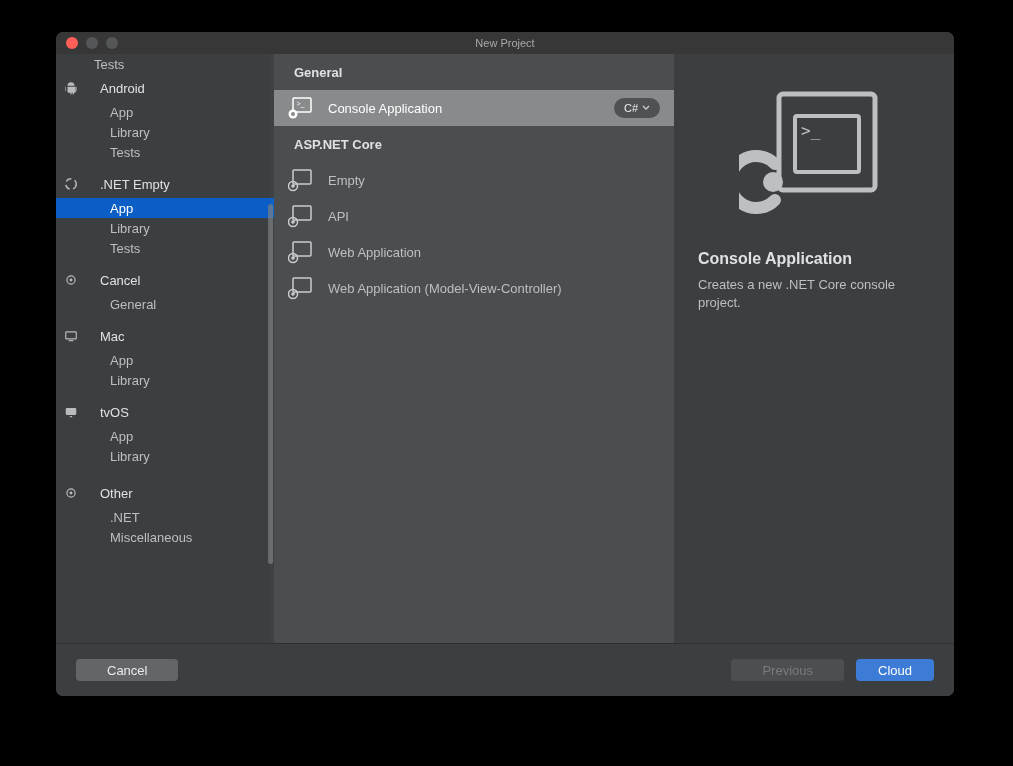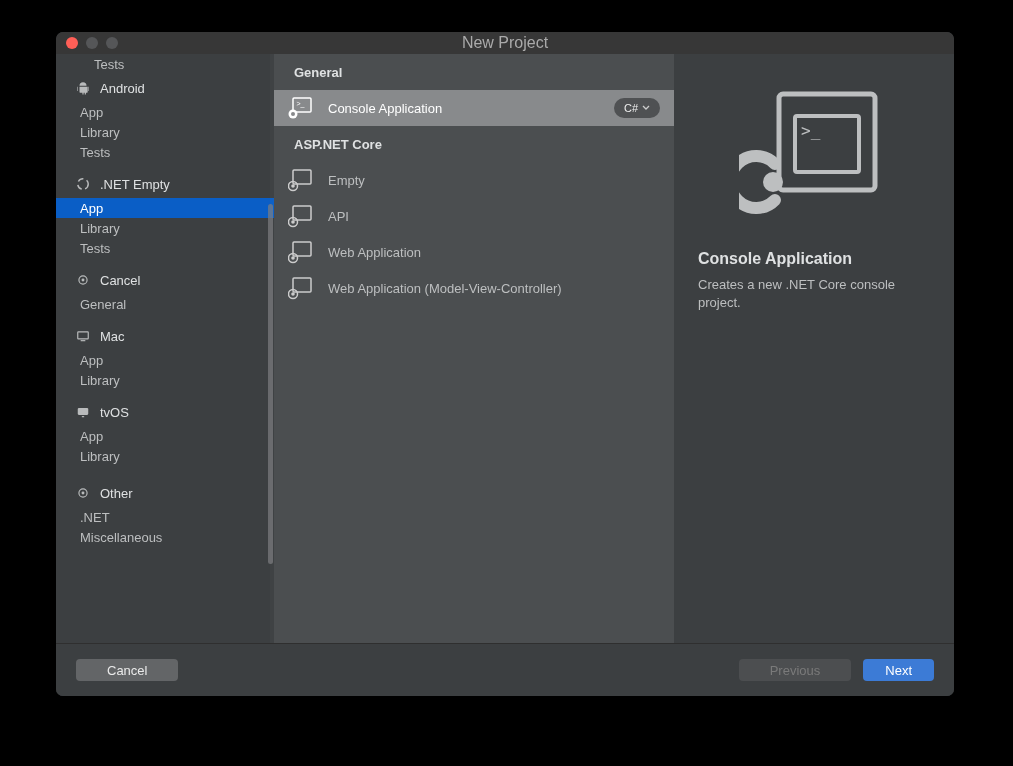--- a/index.html
+++ b/index.html
@@ -21,32 +21,32 @@
     --border-dark: #2b2b2b;
   }
   html,body{margin:0;padding:0;width:1013px;height:766px;background:var(--bg-black);font-family:-apple-system,"Helvetica Neue",Arial,sans-serif;font-size:13px;color:var(--text-main);-webkit-font-smoothing:antialiased;}
   .window{position:absolute;left:56px;top:32px;width:898px;height:664px;background:var(--bg-window);border-radius:7px;box-shadow:0 20px 60px rgba(0,0,0,0.55);overflow:hidden;display:flex;flex-direction:column;}
   
   .titlebar{height:22px;background:var(--bg-titlebar);display:flex;align-items:center;position:relative;border-top-left-radius:7px;border-top-right-radius:7px;}
   .traffic{display:flex;gap:8px;margin-left:10px;}
   .dot{width:12px;height:12px;border-radius:50%;}
   .dot.red{background:#ff5f57;}
   .dot.grey{background:#555658;}
-  .title{position:absolute;left:0;right:0;text-align:center;font-size:16px;color:#aaa;font-weight:400;pointer-events:none;}
+  .title{position:absolute;left:0;right:0;text-align:center;font-size:11px;color:#aaa;font-weight:400;pointer-events:none;}
   
   .heading{padding:20px 24px 12px 24px;font-size:20px;font-weight:600;color:var(--text-bright);border-bottom:0;}
   
   .main{flex:1;display:flex;overflow:hidden;}
   
   .sidebar{width:218px;background:var(--bg-sidebar);overflow-y:auto;position:relative;}
   .sidebar::after{content:"";position:absolute;right:0;top:0;width:4px;height:100%;background:rgba(255,255,255,0.02);}
   .scrollhint{position:absolute;right:1px;top:150px;width:5px;height:360px;background:#7c7e80;border-radius:3px;opacity:0.7;}
-  .group{display:flex;align-items:center;height:28px;padding-left:20px;color:var(--text-bright);font-weight:500;font-size:13px;gap:10px;}
+  .group{display:flex;align-items:center;height:28px;padding-left:8px;color:var(--text-bright);font-weight:500;font-size:13px;gap:22px;}
   .group .icon{width:14px;height:14px;display:flex;align-items:center;justify-content:center;fill:var(--text-main);color:var(--text-main);}
-  .item{height:20px;display:flex;align-items:center;padding-left:24px;font-size:13px;color:var(--text-main);}
+  .item{height:20px;display:flex;align-items:center;padding-left:54px;font-size:13px;color:var(--text-main);}
   .item.selected{background:var(--blue-sel);color:#fff;}
   .item.trunc{padding-left:38px;}
   
   .middle{width:400px;background:var(--bg-middle);overflow-y:auto;}
   .section-head{height:36px;display:flex;align-items:center;padding-left:20px;font-size:13px;font-weight:600;color:var(--text-bright);}
   .tmpl{height:36px;display:flex;align-items:center;padding:0 14px 0 14px;gap:14px;color:var(--text-main);}
   .tmpl.selected{background:var(--bg-middle-selected);color:#fff;}
   .tmpl-icon{width:26px;height:26px;display:flex;align-items:center;justify-content:center;}
   .tmpl-label{flex:1;font-size:13px;}
   .lang-chip{background:#5f6163;color:#ddd;border-radius:11px;height:20px;padding:0 10px;display:flex;align-items:center;gap:4px;font-size:11px;}
@@ -238,15 +238,15 @@
       </div>
       <div class="preview-title">Console Application</div>
       <div class="preview-desc">Creates a new .NET Core console project.</div>
     </div>
   </div>
 
   <div class="footer">
     <button class="btn btn-cancel">Cancel</button>
     <div class="spacer"></div>
     <button class="btn btn-prev">Previous</button>
-    <button class="btn btn-next">Next</button>
+    <button class="btn btn-next">Cloud</button>
   </div>
 </div>
 
 </body></html>

